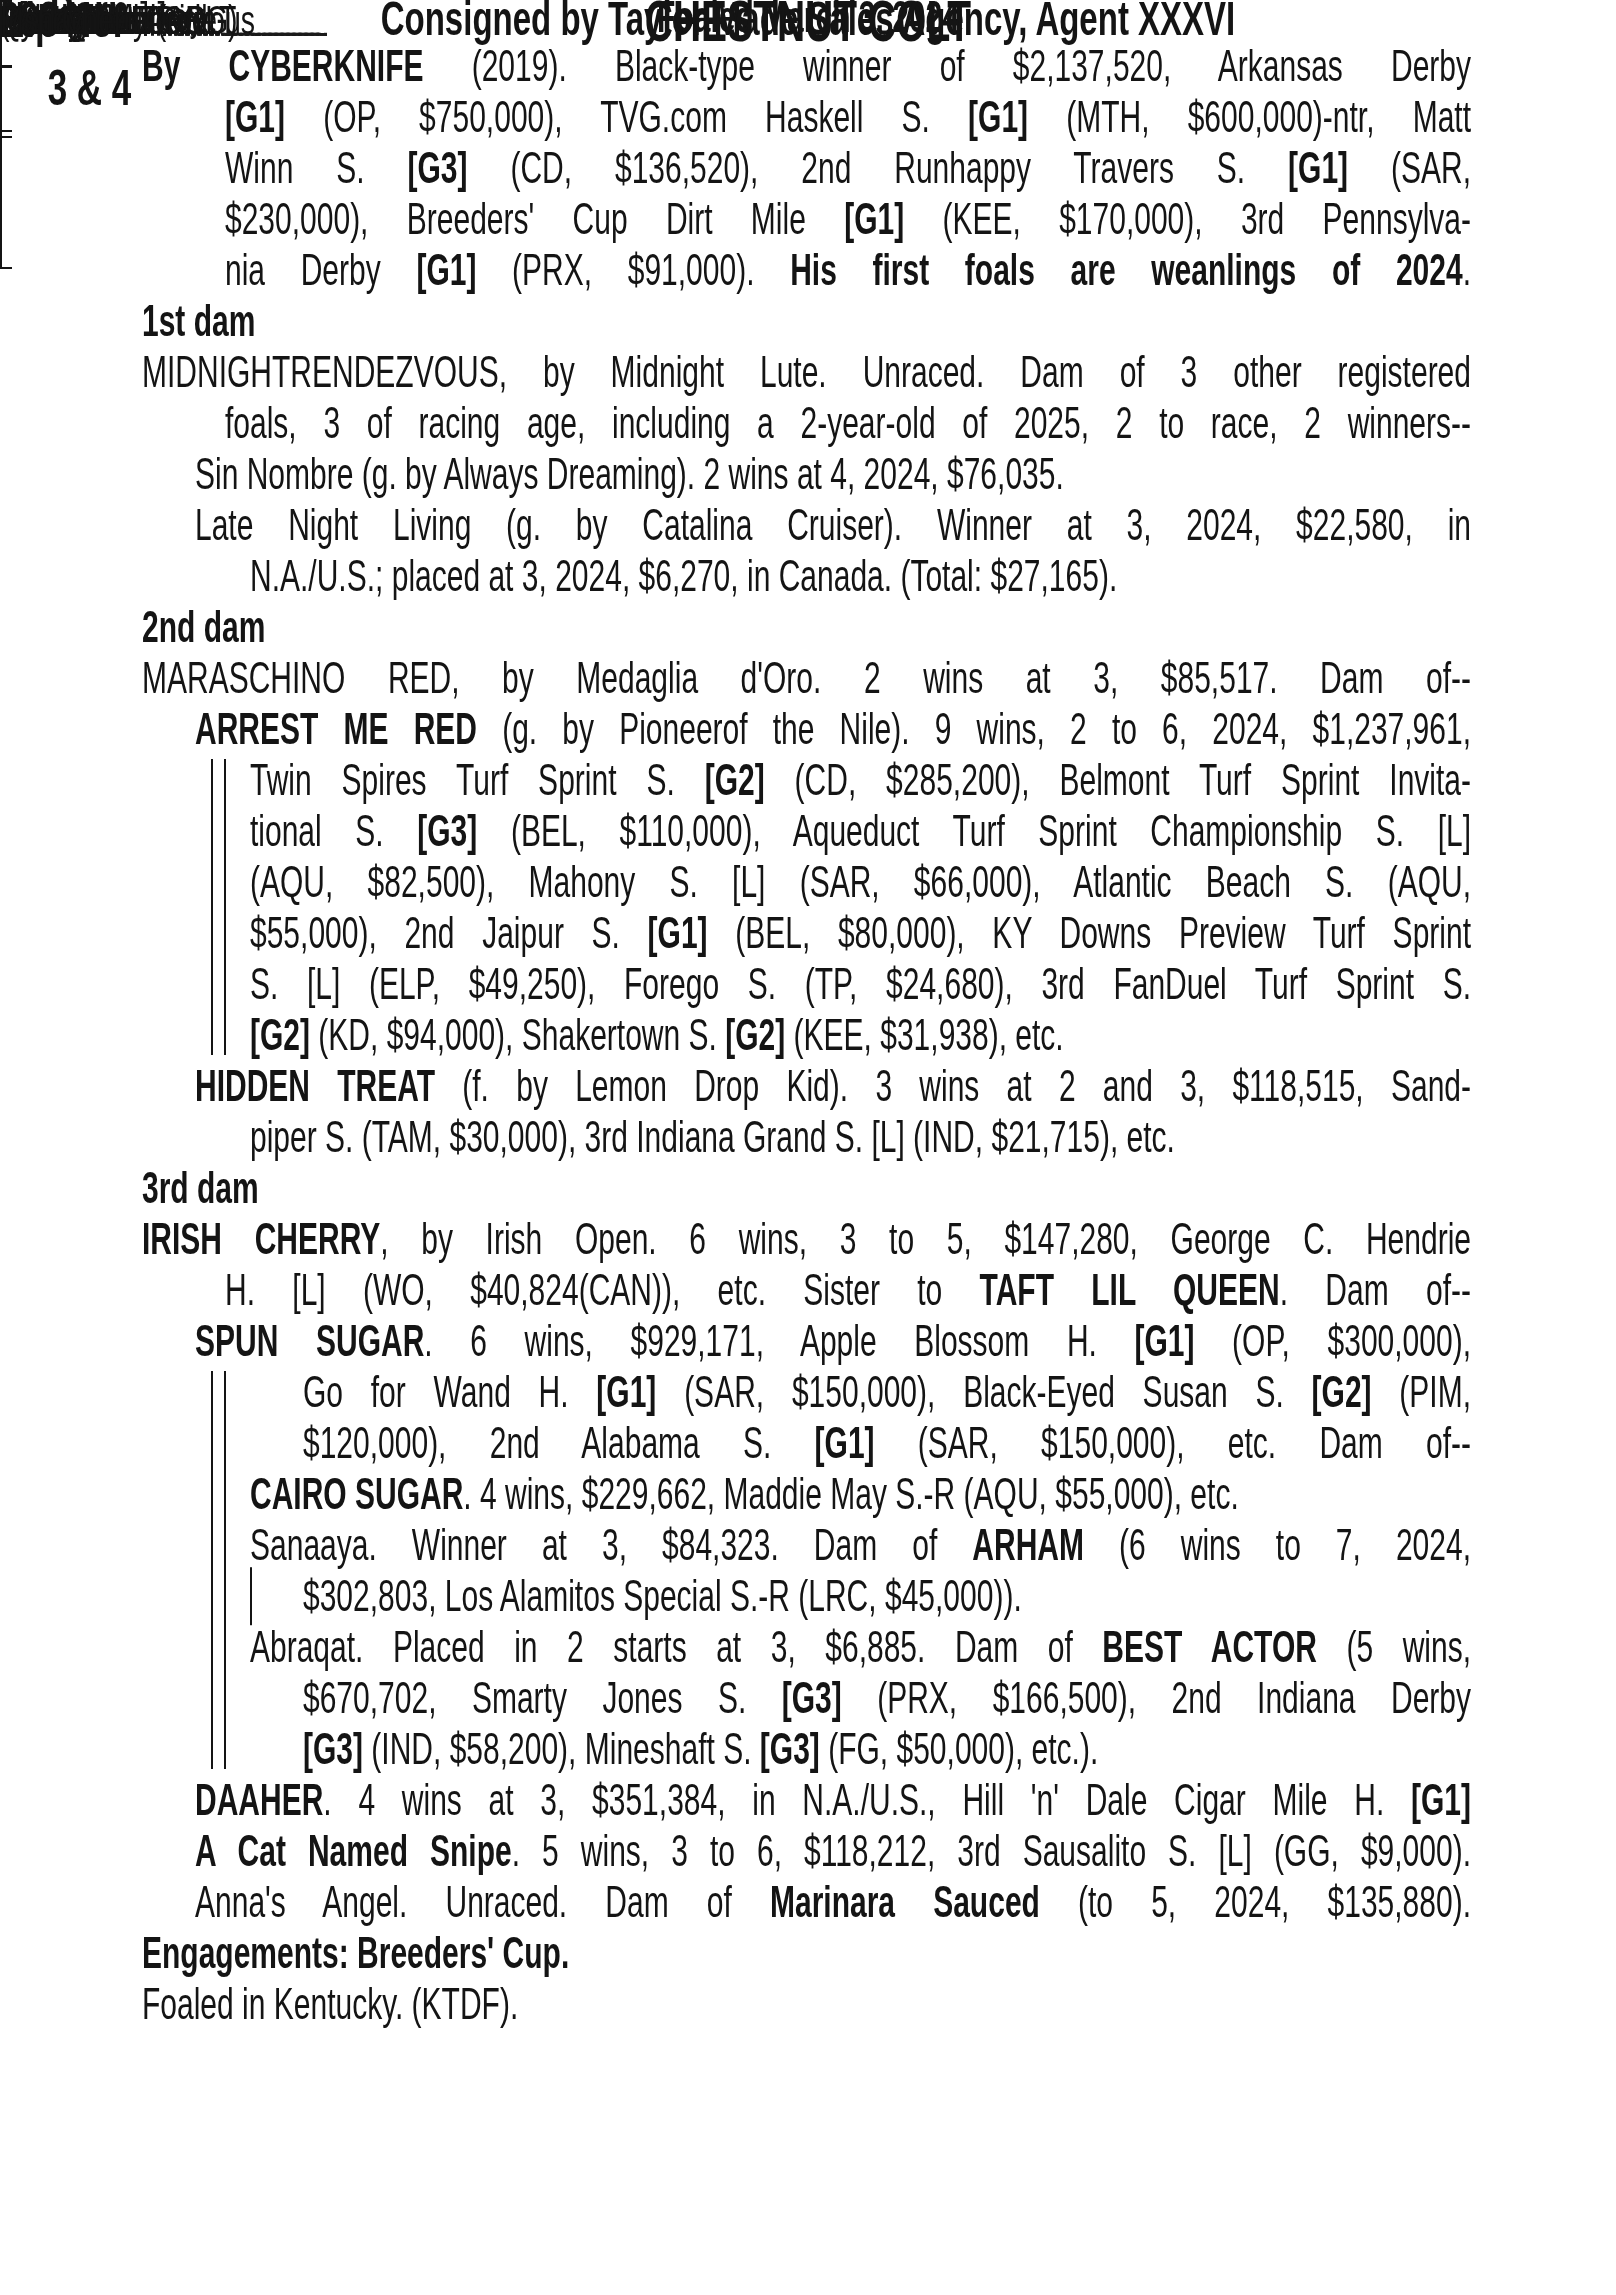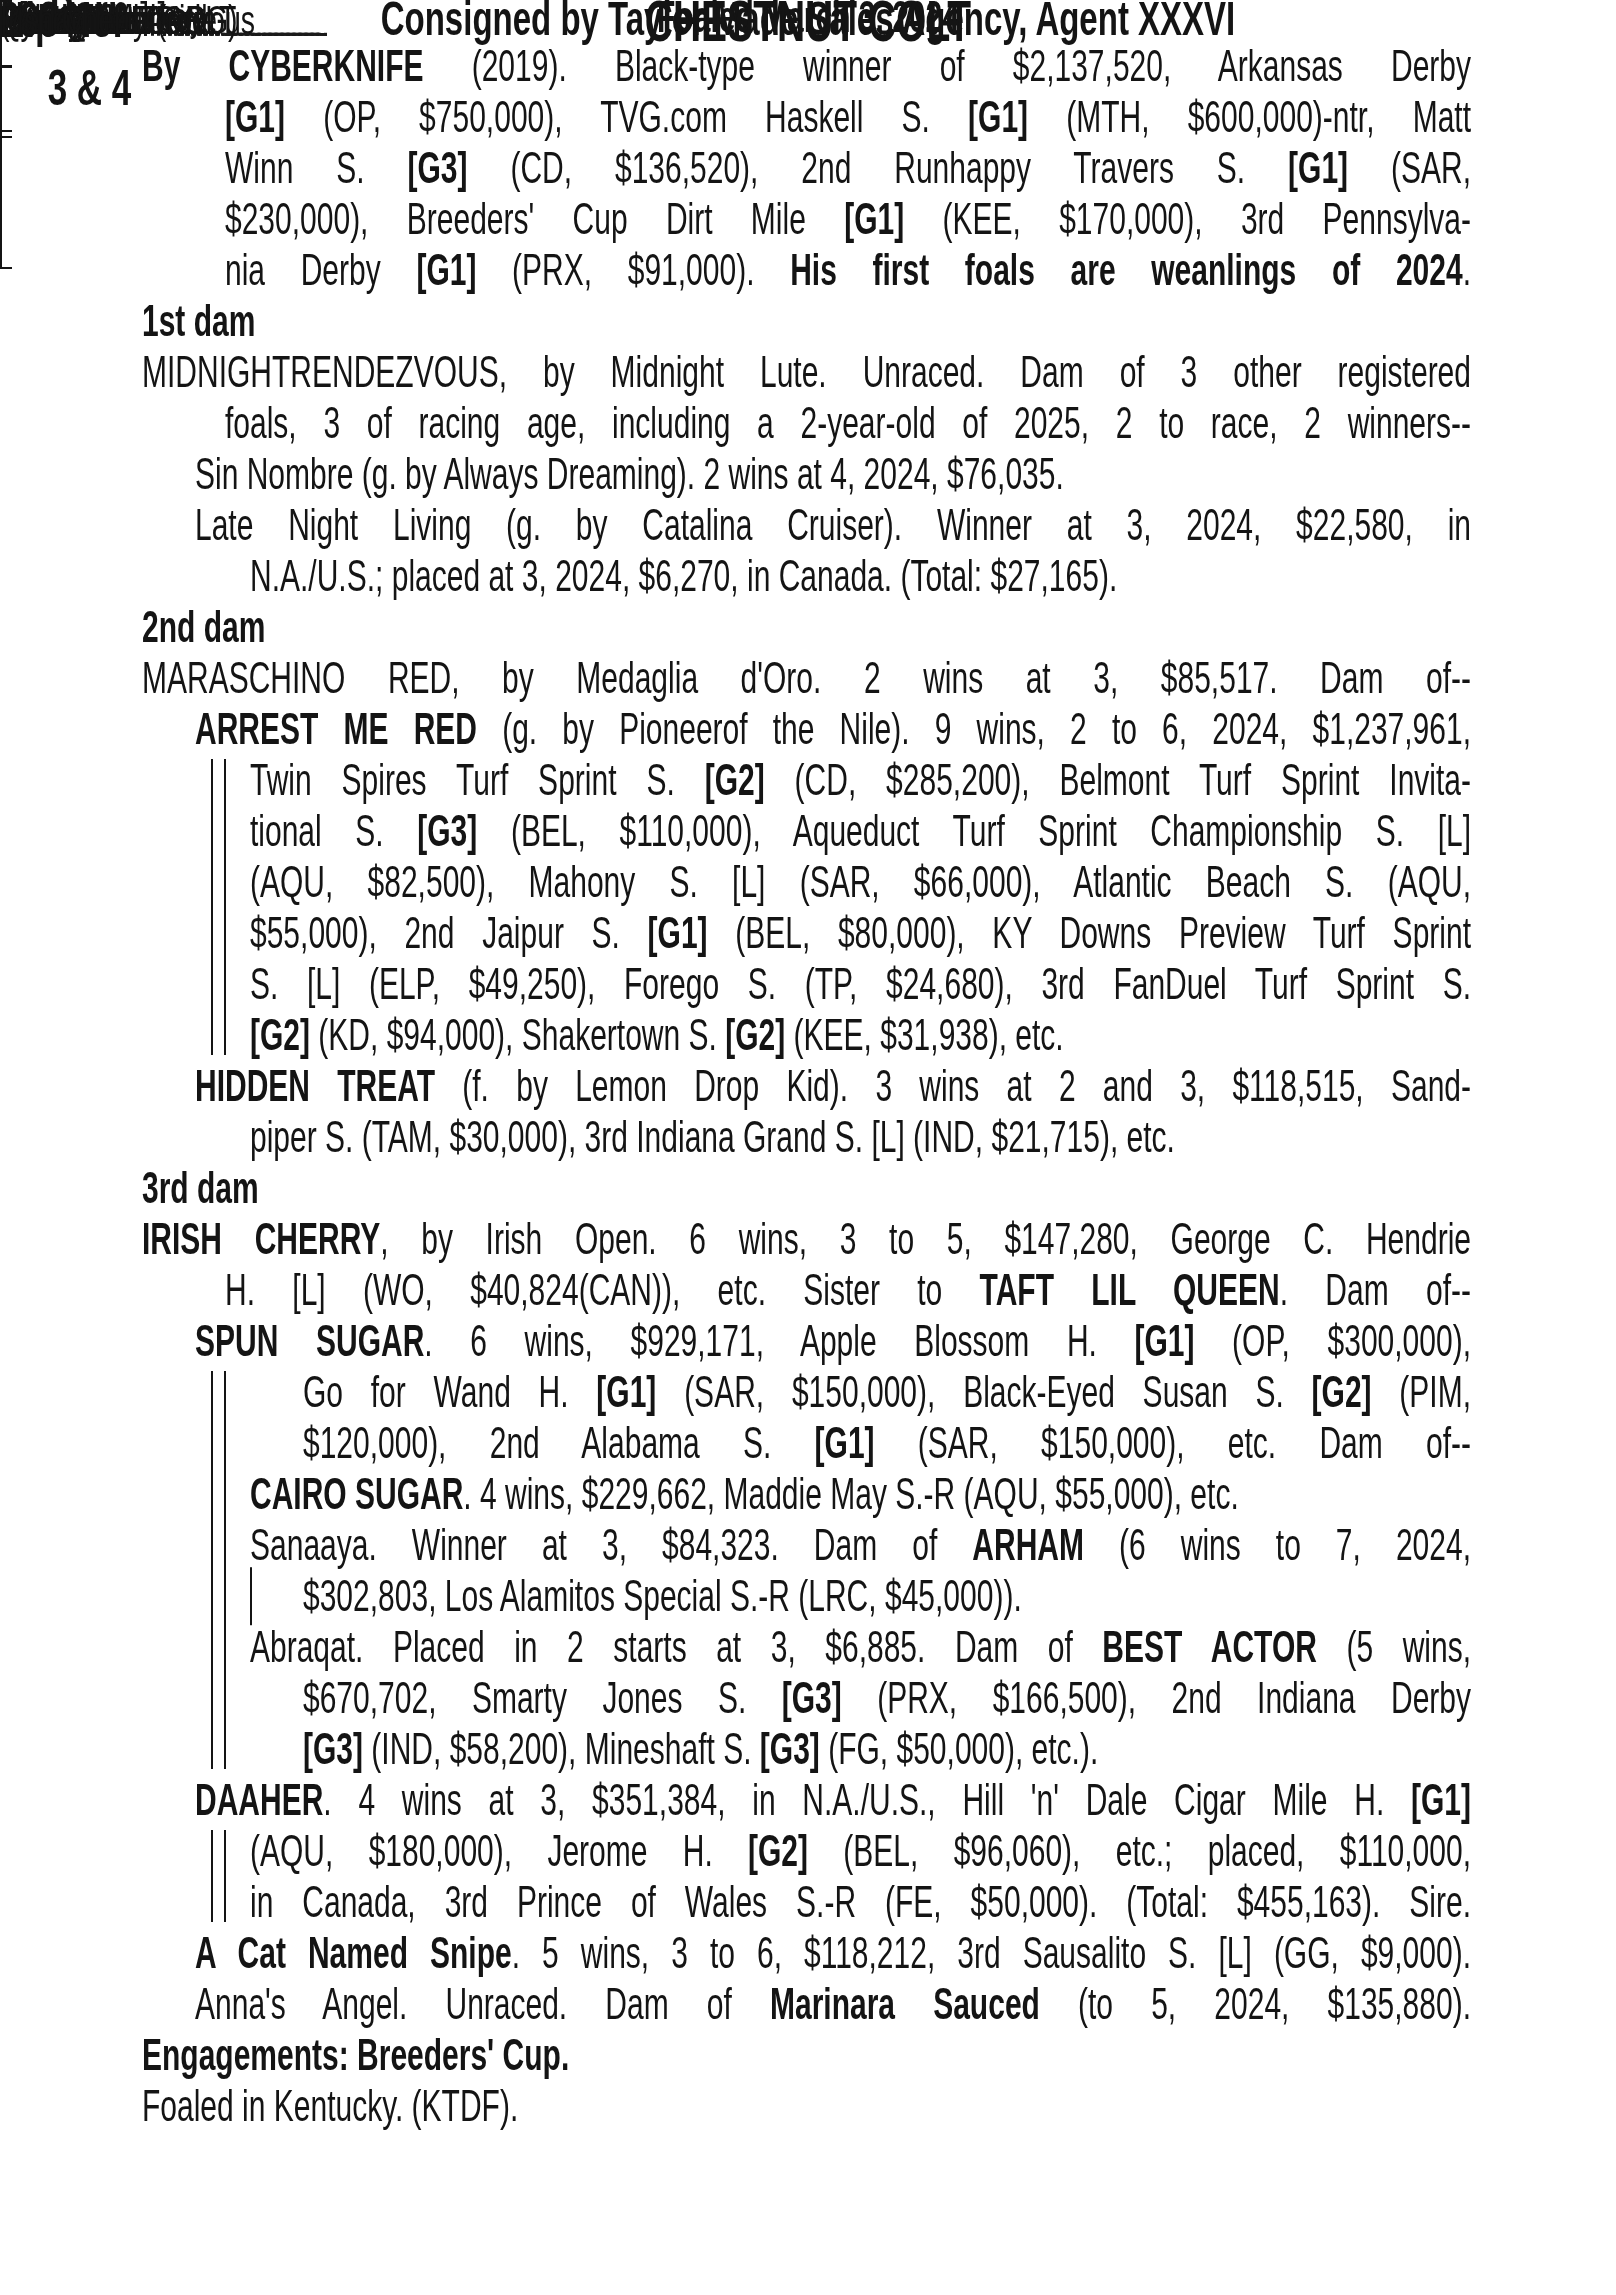--- a/index.html
+++ b/index.html
@@ -185,24 +185,20 @@
         <div class="line i4 just"><span>Go for Wand H. </span><b>[G1]</b><span> (SAR, $150,000), Black-Eyed Susan S. </span><b>[G2]</b><span> (PIM,</span></div>
         <div class="line i4 just"><span>$120,000), 2nd Alabama S. </span><b>[G1]</b><span> (SAR, $150,000), etc. Dam of--</span></div>
         <div class="line i3"><b>CAIRO SUGAR</b><span>. 4 wins, $229,662, Maddie May S.-R (AQU, $55,000), etc.</span></div>
         <div class="line i3 just"><span>Sanaaya. Winner at 3, $84,323. Dam of </span><b>ARHAM</b><span> (6 wins to 7, 2024,</span></div>
         <div class="line i4 xbar"><span>$302,803, Los Alamitos Special S.-R (LRC, $45,000)).</span></div>
         <div class="line i3 just"><span>Abraqat. Placed in 2 starts at 3, $6,885. Dam of </span><b>BEST ACTOR</b><span> (5 wins,</span></div>
         <div class="line i4 just"><span>$670,702, Smarty Jones S. </span><b>[G3]</b><span> (PRX, $166,500), 2nd Indiana Derby</span></div>
         <div class="line i4"><b>[G3]</b><span> (IND, $58,200), Mineshaft S. </span><b>[G3]</b><span> (FG, $50,000), etc.).</span></div>
       </div>
       <div class="line i1 just"><b>DAAHER</b><span>. 4 wins at 3, $351,384, in N.A./U.S., Hill 'n' Dale Cigar Mile H. </span><b>[G1]</b></div>
-      <div class="bar-group">
-        <div class="line i3 just"><span>(AQU, $180,000), Jerome H. </span><b>[G2]</b><span> (BEL, $96,060), etc.; placed, $110,000,</span></div>
-        <div class="line i3 just"><span>in Canada, 3rd Prince of Wales S.-R (FE, $50,000). (Total: $455,163). Sire.</span></div>
-      </div>
       <div class="line i1 just"><b>A Cat Named Snipe</b><span>. 5 wins, 3 to 6, $118,212, 3rd Sausalito S. [L] (GG, $9,000).</span></div>
       <div class="line i1 just"><span>Anna's Angel. Unraced. Dam of </span><b>Marinara Sauced</b><span> (to 5, 2024, $135,880).</span></div>
       <div class="line i0"><b>Engagements: Breeders' Cup.</b></div>
       <div class="line i0"><span>Foaled in Kentucky. (KTDF).</span></div>
     </div>
 
 </div>
 
 
 </body></html>

